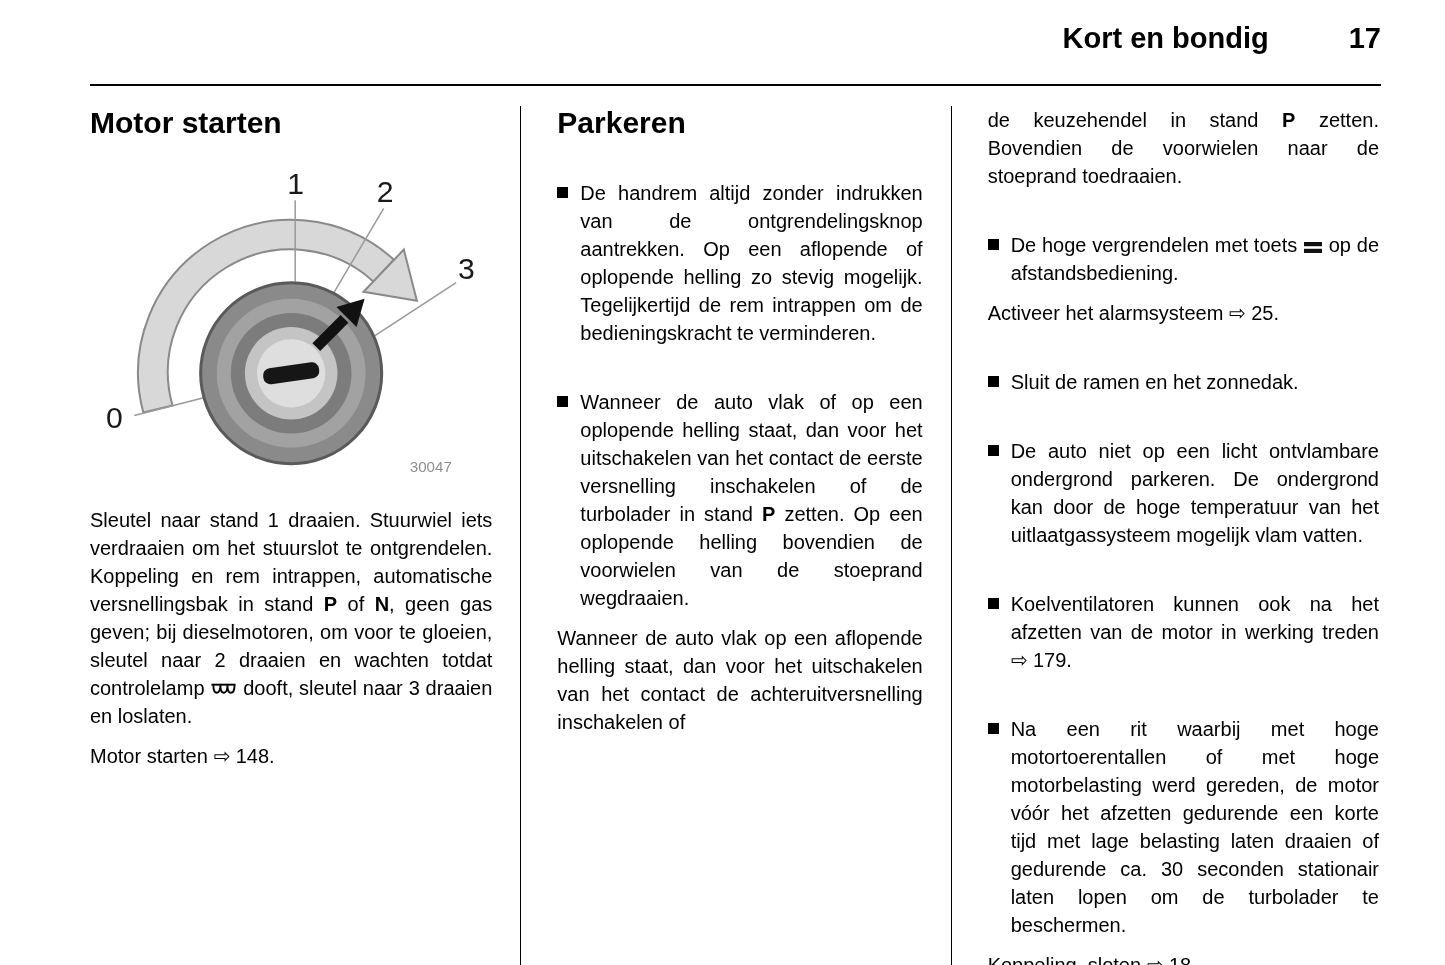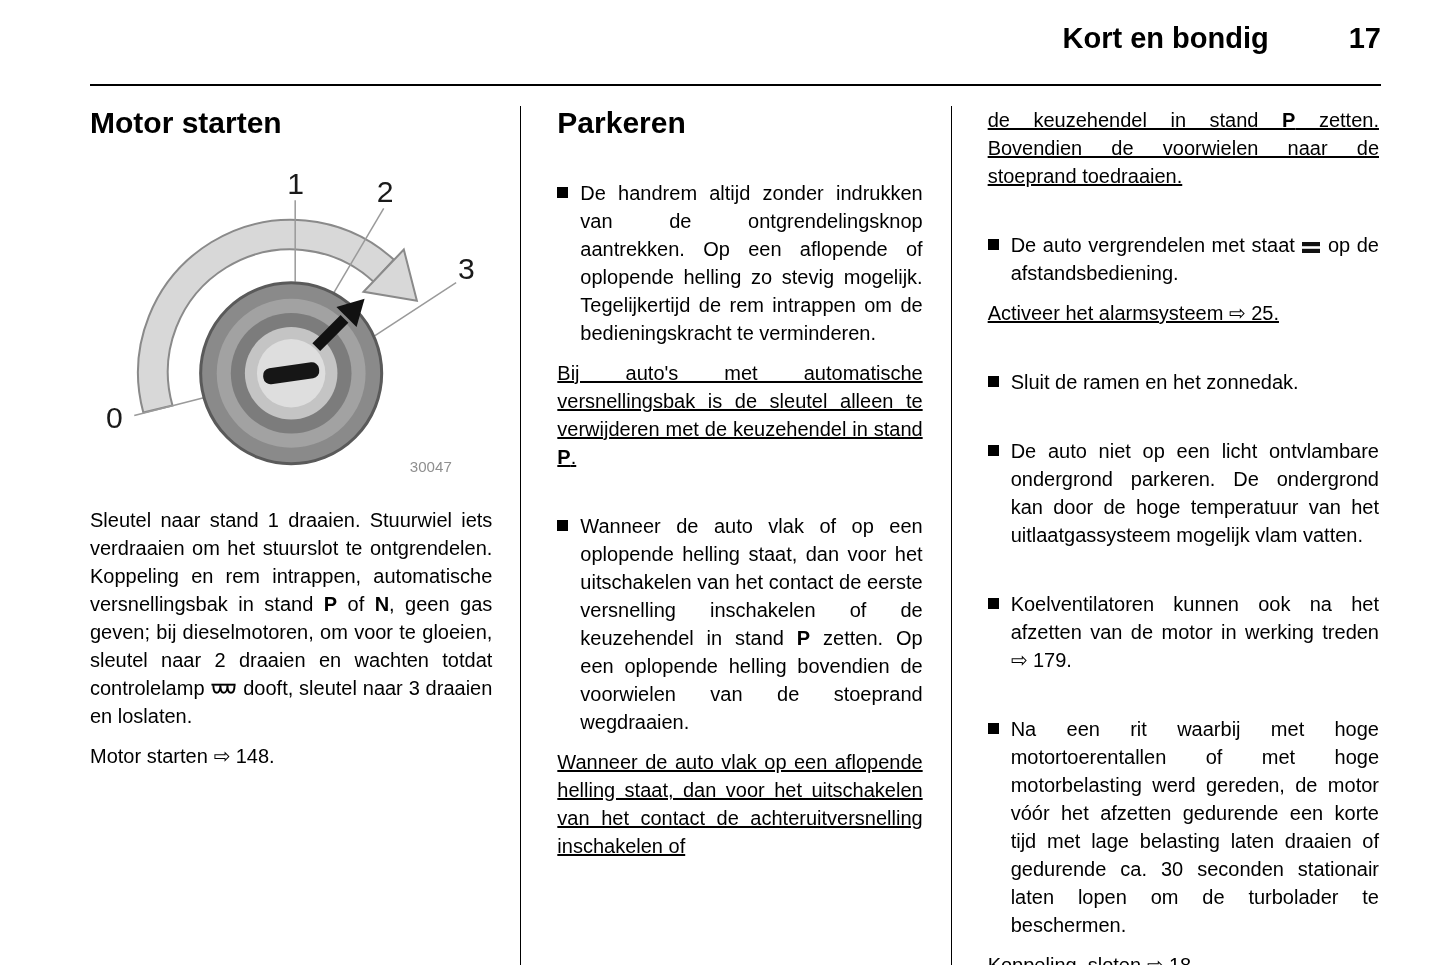--- a/index.html
+++ b/index.html
@@ -31,21 +31,21 @@
   .col + .col { border-left: 1.5px solid #000; padding-left: 36px; }
   .col:last-child { padding-right: 2px; }
 
   h2 {
     font-size: 30px; line-height: 30px; font-weight: bold;
     margin: 2px 0 16px 0;
   }
 
   p.body { margin: 0 0 12px 0; text-align: justify; hyphens: auto; }
   .refline { margin-top: 14px; }
-  .sub { margin-left: 23px; text-decoration: underline; }
+  .sub { margin-left: 23px; }
 
   .bullet { display: flex; margin-bottom: 12px; margin-top: 41px; }
   .marker { flex: none; width: 11px; height: 11px; background: #000; margin: 8px 12px 0 0; }
   .btext { flex: 1; text-align: justify; hyphens: auto; }
 
   .b { font-weight: bold; }
 
   .figure { margin: 8px 0 20px 0; }
   .figure svg { width: 100%; height: auto; display: block; }
   .figlabel { font-size: 30px; fill: #1a1a1a; }
@@ -108,35 +108,34 @@
     </div>
 
     <div class="col">
       <h2>Parkeren</h2>
 
       <div class="bullet">
         <span class="marker"></span>
         <div class="btext">De handrem altijd zonder indrukken van de ontgrendelingsknop aantrekken. Op een aflopende of oplopende helling zo stevig mogelijk. Tegelijkertijd de rem intrappen om de bedieningskracht te verminderen.</div>
       </div>
 
-      <p class="body sub"><span>Bij auto's met automatische versnellingsbak is de sleutel alleen te verwijderen met de keuzehendel in stand </span><span class="b">P</span><span>.</span></p>
 
       <div class="bullet">
         <span class="marker"></span>
-        <div class="btext"><span>Wanneer de auto vlak of op een oplopende helling staat, dan voor het uitschakelen van het contact de eerste versnelling inschakelen of de keuzehendel in stand </span><span class="b">P</span><span> zetten. Op een oplopende helling bovendien de voorwielen van de stoeprand wegdraaien.</span></div>
+        <div class="btext"><span>Wanneer de auto vlak of op een oplopende helling staat, dan voor het uitschakelen van het contact de eerste versnelling inschakelen of de turbolader in stand </span><span class="b">P</span><span> zetten. Op een oplopende helling bovendien de voorwielen van de stoeprand wegdraaien.</span></div>
       </div>
       <p class="body sub">Wanneer de auto vlak op een aflopende helling staat, dan voor het uitschakelen van het contact de achteruitversnelling inschakelen of</p>
     </div>
 
     <div class="col">
       <p class="body sub"><span>de keuzehendel in stand </span><span class="b">P</span><span> zetten. Bovendien de voorwielen naar de stoeprand toedraaien.</span></p>
 
       <div class="bullet">
         <span class="marker"></span>
-        <div class="btext"><span>De auto vergrendelen met staat </span><svg class="ic" width="20" height="13" viewBox="0 0 20 13">
+        <div class="btext"><span>De hoge vergrendelen met toets </span><svg class="ic" width="20" height="13" viewBox="0 0 20 13">
               <rect x="1" y="1" width="18" height="4.2" fill="#111"></rect>
               <rect x="1" y="7.8" width="18" height="4.2" fill="#111"></rect>
             </svg><span> op de afstandsbediening.</span></div>
       </div>
       <p class="body sub">Activeer het alarmsysteem ⇨ 25.</p>
 
       <div class="bullet">
         <span class="marker"></span>
         <div class="btext">Sluit de ramen en het zonnedak.</div>
       </div>

